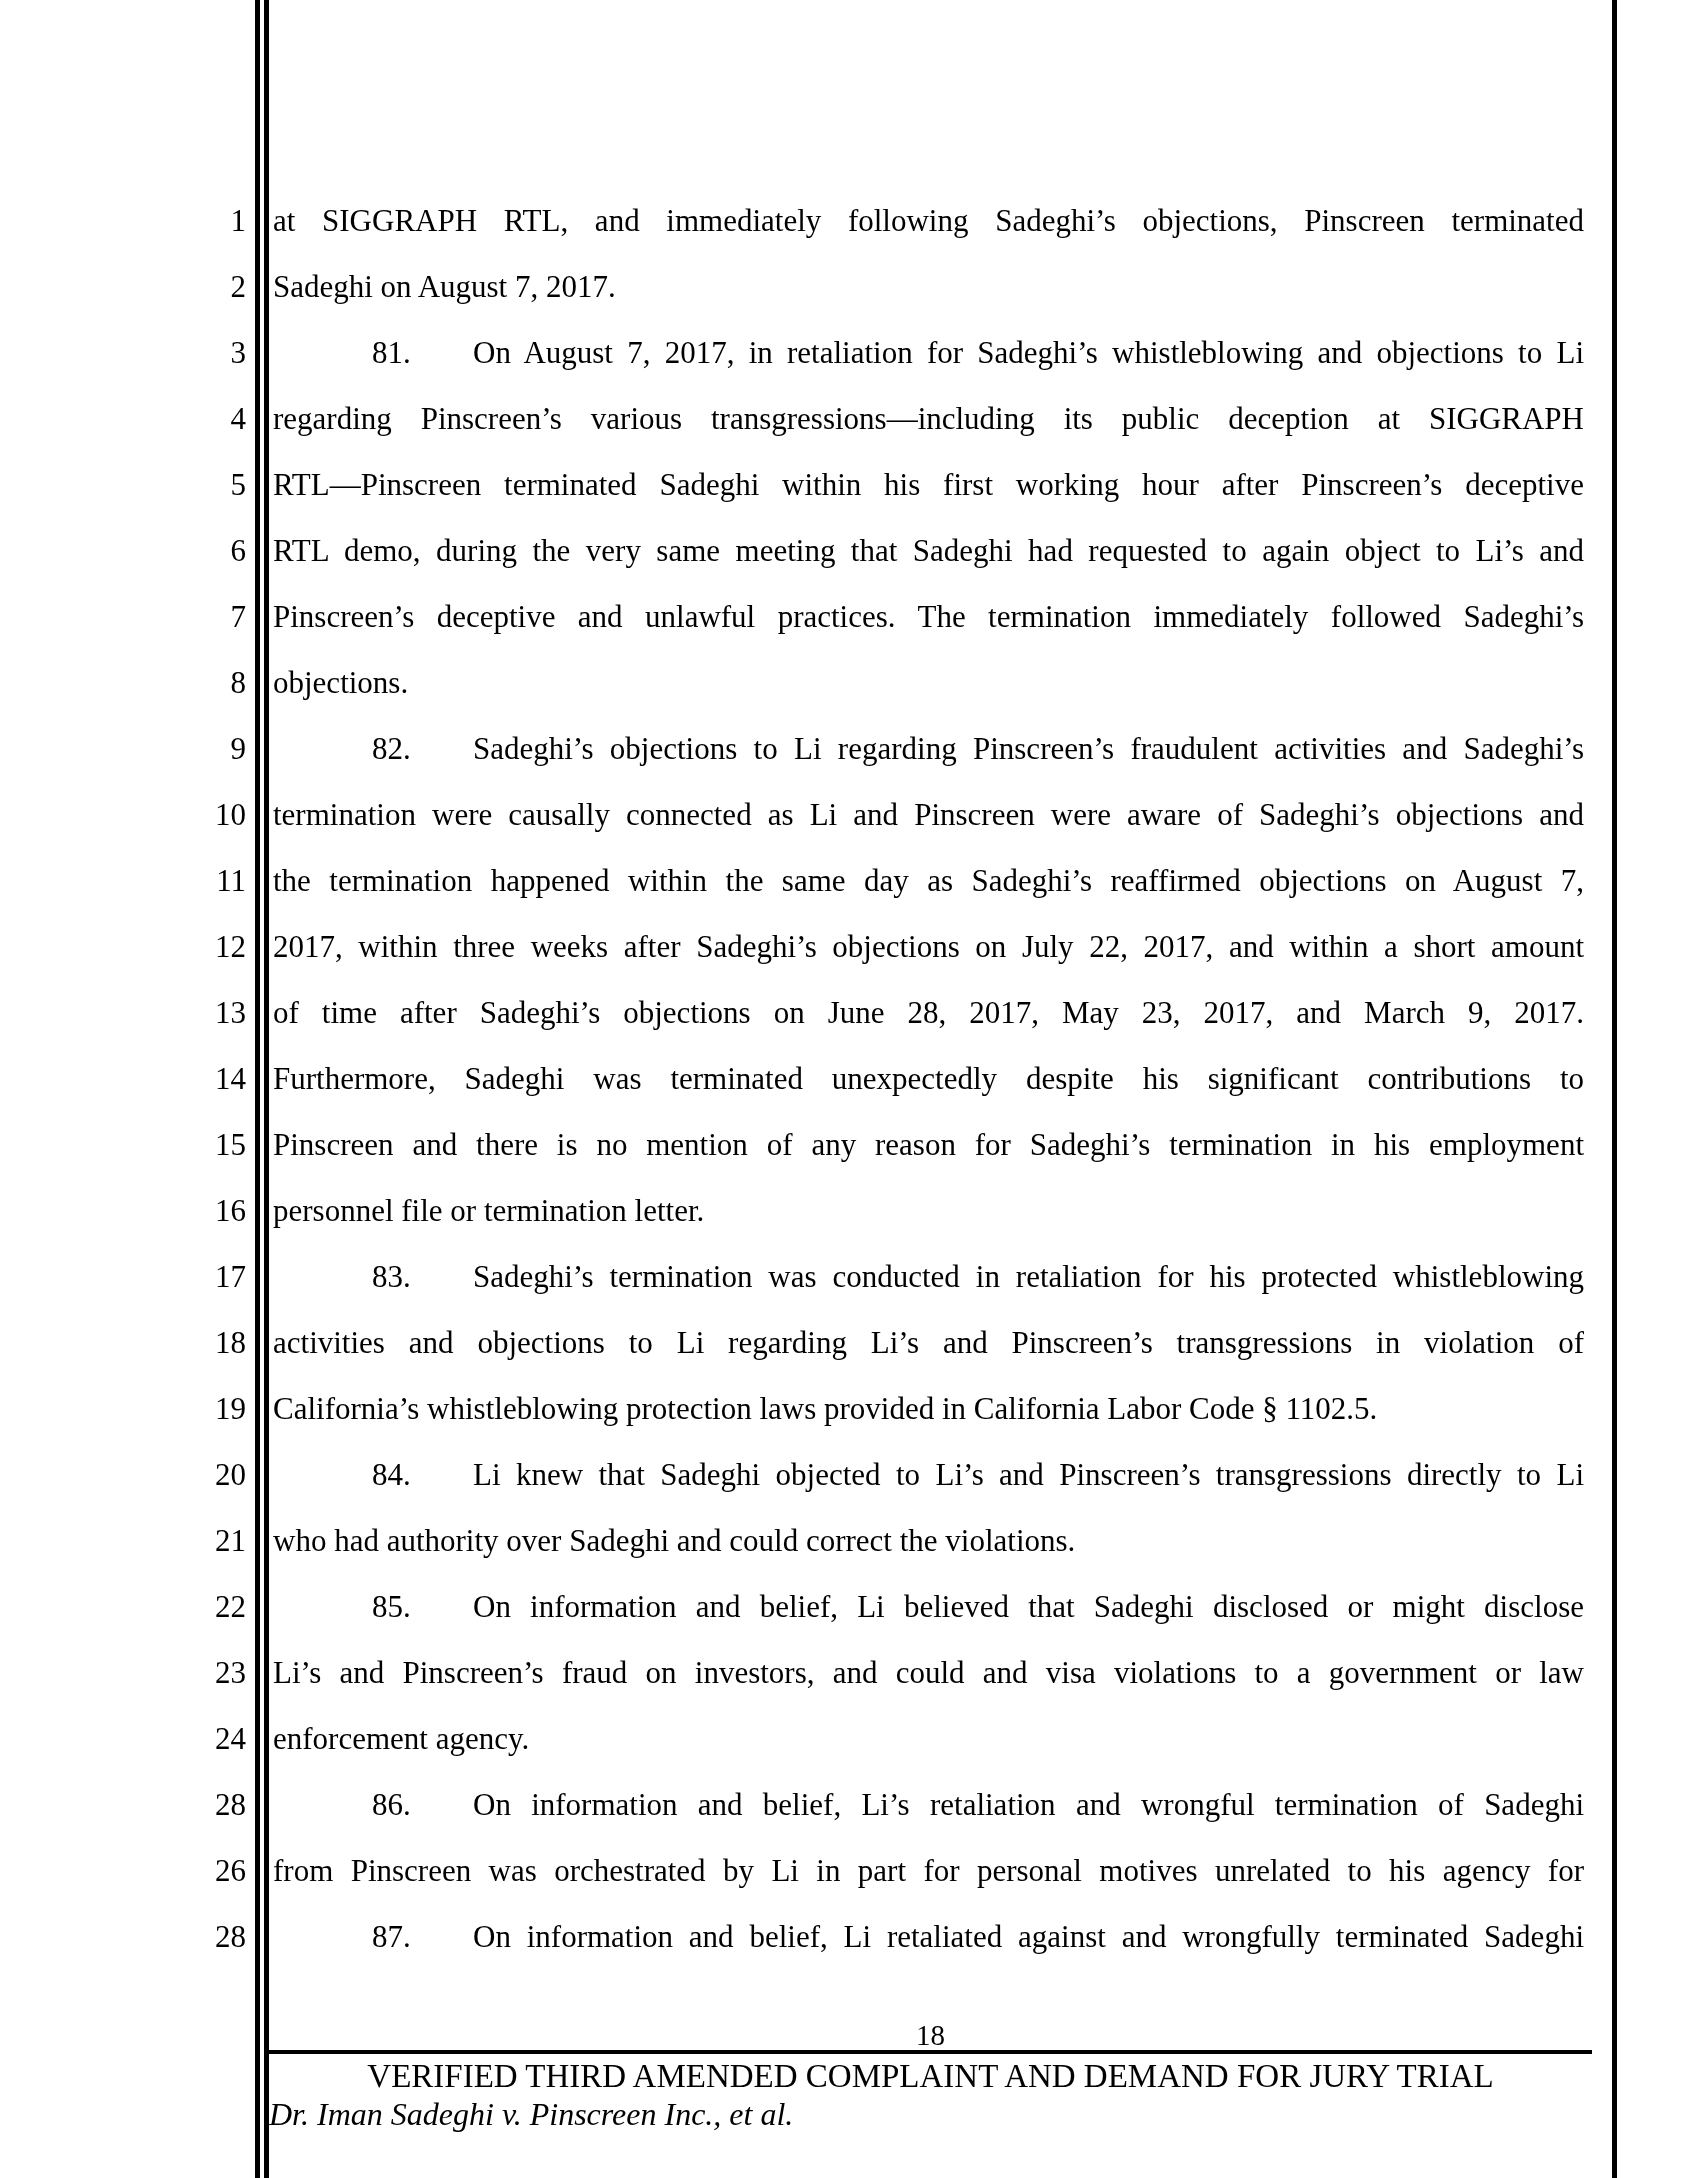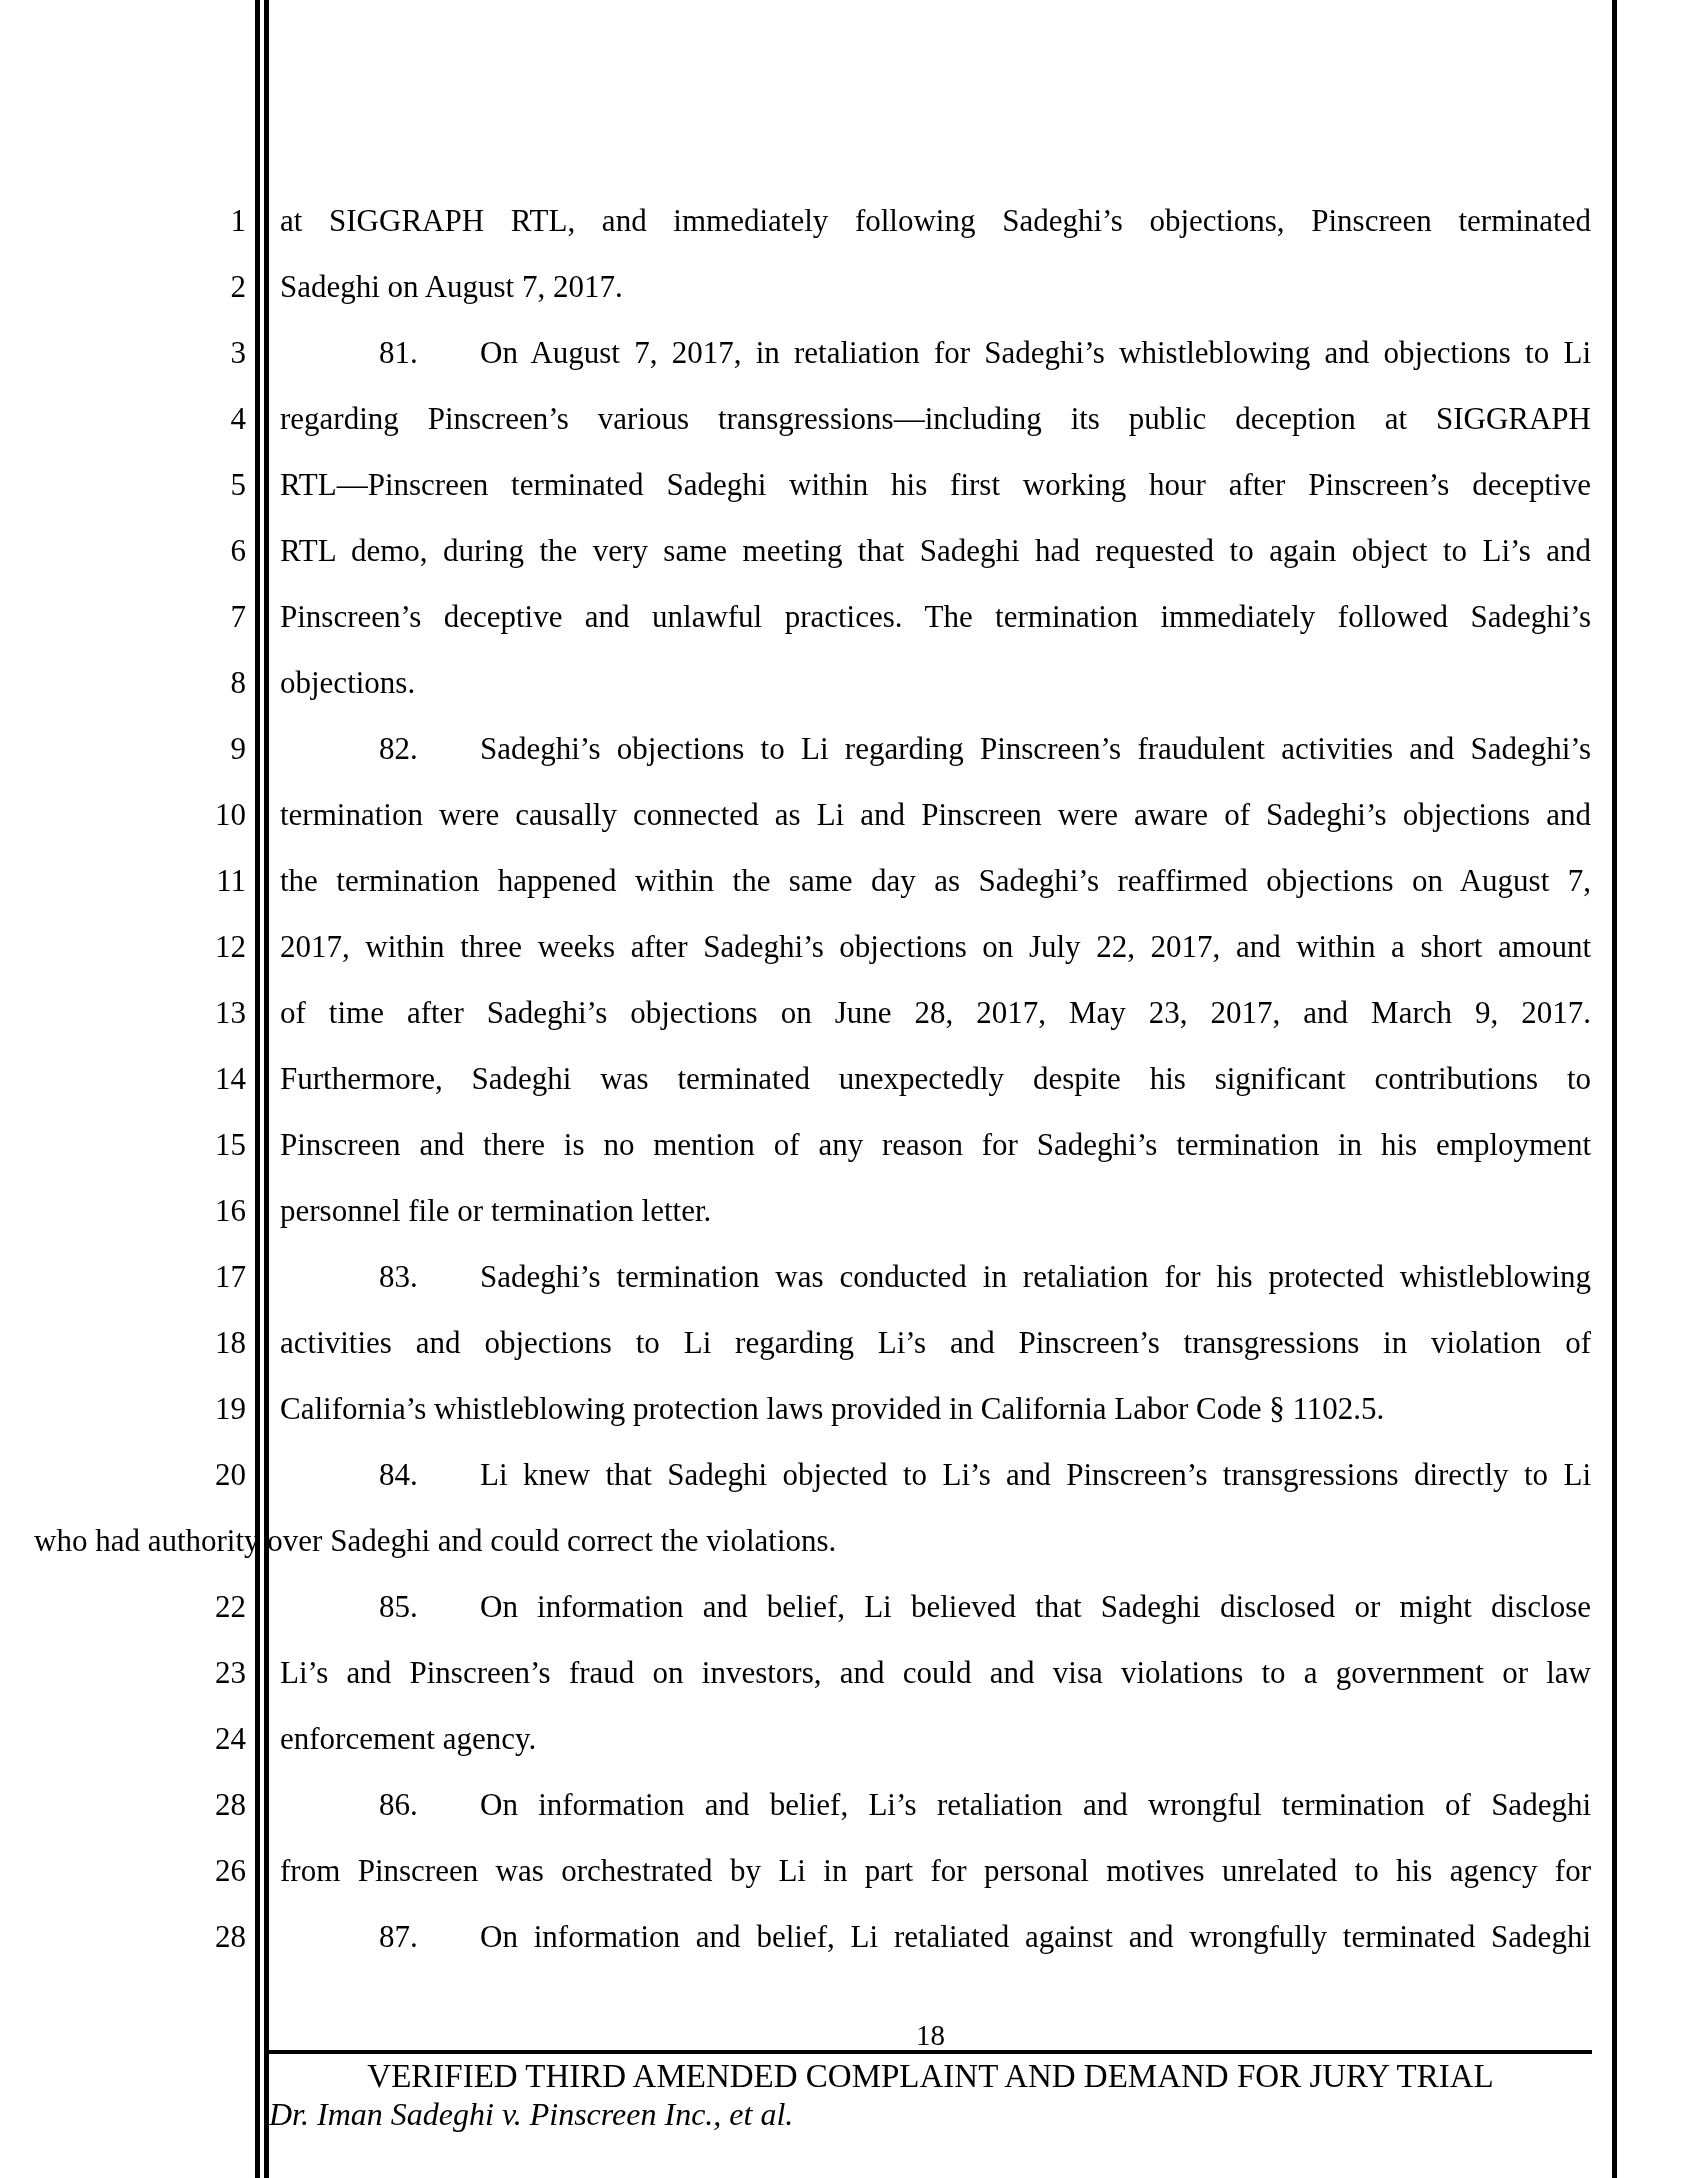--- a/index.html
+++ b/index.html
@@ -42,21 +42,21 @@
     font-size: 31px;
   }
   .row .num {
     flex: 0 0 246px;
     width: 246px;
     text-align: right;
   }
   .row .txt {
     flex: 0 0 1311px;
     width: 1311px;
-    margin-left: 34px;
+    margin-left: 27px;
     height: 66px;
     overflow: hidden;
   }
   .row.justify .txt, .row.start .txt {
     text-align: justify;
     text-align-last: justify;
   }
   .row.end .txt {
     text-align: center;
     text-align-last: left;
@@ -204,20 +204,21 @@
     <div class="num">19</div>
     <div class="txt"><span>California’s whistleblowing protection laws provided in California Labor Code § 1102.5.</span></div>
   </div>
 
   <div class="row start">
     <div class="num">20</div>
     <div class="txt"><span class="pnum">84.</span><span>Li knew that Sadeghi objected to Li’s and Pinscreen’s transgressions directly to Li</span></div>
   </div>
 
   <div class="row end">
+    <div class="num">21</div>
     <div class="txt"><span>who had authority over Sadeghi and could correct the violations.</span></div>
   </div>
 
   <div class="row start">
     <div class="num">22</div>
     <div class="txt"><span class="pnum">85.</span><span>On information and belief, Li believed that Sadeghi disclosed or might disclose</span></div>
   </div>
 
   <div class="row justify">
     <div class="num">23</div>

